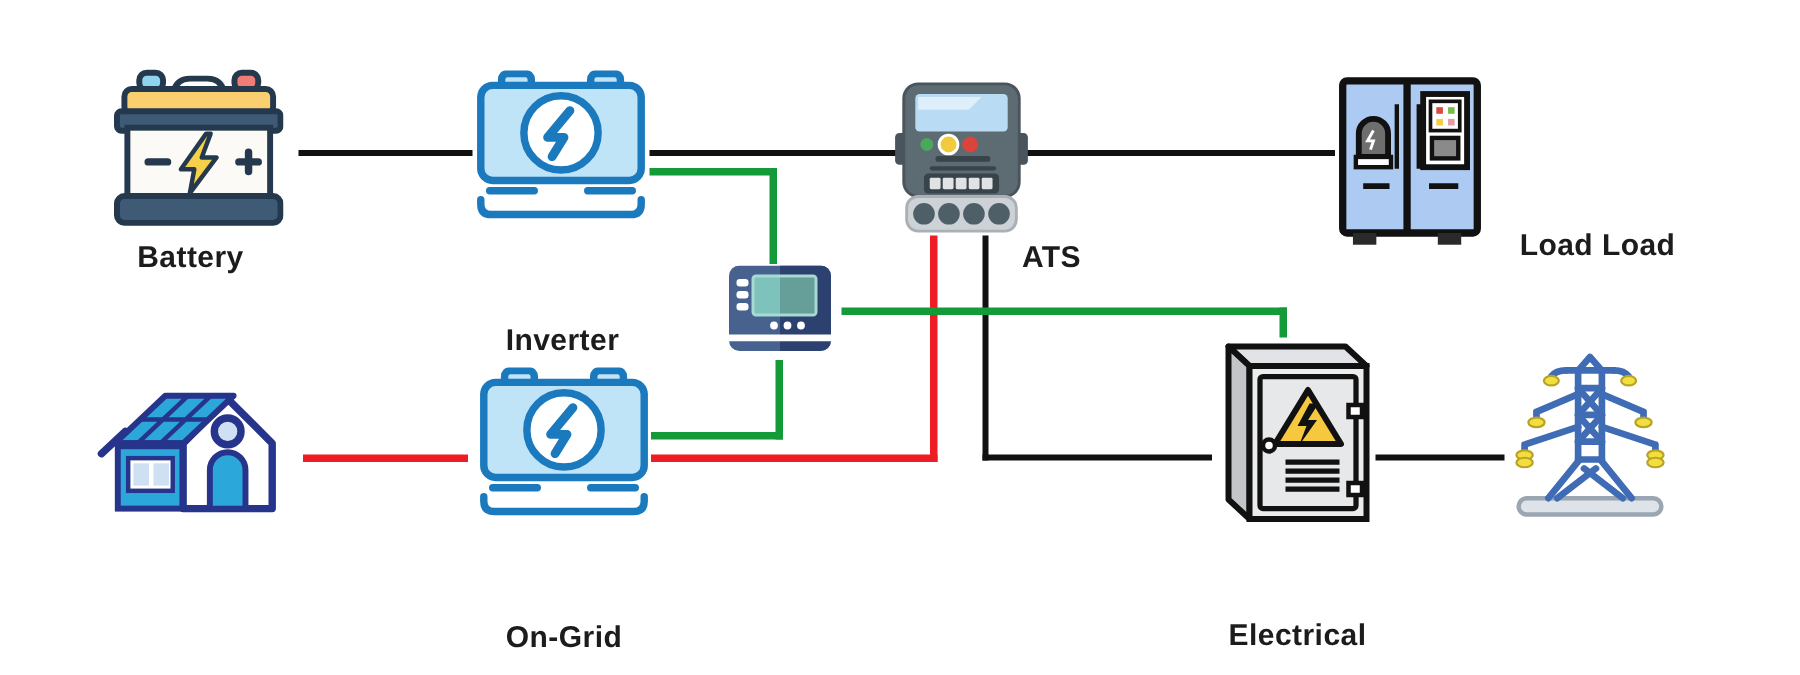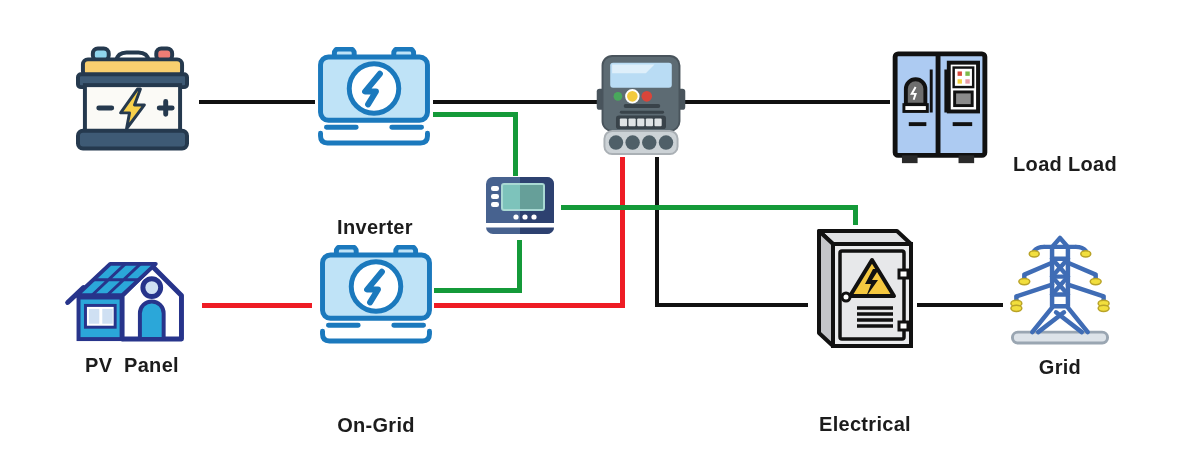--- a/index.html
+++ b/index.html
@@ -41,20 +41,21 @@
       <path d="M40 15 q2 -9 11 -9 h12 q9 0 11 9" fill="#fff" stroke="#25394e" stroke-width="4"></path>
       <rect x="7" y="13" width="100" height="17" rx="5" fill="#f9cf6f" stroke="#25394e" stroke-width="4"></rect>
       <rect x="2" y="28" width="110" height="13" rx="3" fill="#3e5a75" stroke="#25394e" stroke-width="4"></rect>
       <rect x="9" y="39" width="96" height="48" fill="#fbfaf6" stroke="#25394e" stroke-width="4"></rect>
       <path d="M23 62 h13" stroke="#25394e" stroke-width="5" stroke-linecap="round"></path>
       <path d="M84 62 h13 M90.5 55.5 v13" stroke="#25394e" stroke-width="5" stroke-linecap="round"></path>
       <path d="M62 43 L45 67 h9 l-3 16 L69 59 h-10 l6 -16 z" fill="#f7d04b" stroke="#25394e" stroke-width="3" stroke-linejoin="round"></path>
       <rect x="2" y="85" width="110" height="18" rx="5" fill="#3e5a75" stroke="#25394e" stroke-width="4"></rect>
     </svg>
   </div>
+  <div class="label" style="left:57px;top:157px;width:140px">Battery</div>
 
   <div class="icon" style="left:314px;top:47px;width:120px;height:101px">
     <svg viewBox="0 0 120 102">
       <rect x="20" y="2" width="20" height="16" rx="4" fill="#bfe3f7" stroke="#1b79bd" stroke-width="5"></rect>
       <rect x="80" y="2" width="20" height="16" rx="4" fill="#bfe3f7" stroke="#1b79bd" stroke-width="5"></rect>
       <rect x="6" y="10" width="108" height="64" rx="8" fill="#bfe3f7" stroke="#1b79bd" stroke-width="5"></rect>
       <circle cx="60" cy="42" r="25" fill="#ffffff" stroke="#1b79bd" stroke-width="5"></circle>
       <path d="M66 27 L51 45 h11 L54 58" fill="none" stroke="#1b79bd" stroke-width="6" stroke-linecap="round" stroke-linejoin="round"></path>
       <path d="M12 81 h30 M78 81 h30" stroke="#1b79bd" stroke-width="5" stroke-linecap="round"></path>
       <path d="M6 87 v3 q0 7 7 7 h94 q7 0 7 -7 v-3" fill="none" stroke="#1b79bd" stroke-width="5" stroke-linecap="round"></path>
@@ -100,20 +101,21 @@
         <rect x="51" y="67" width="7.5" height="8" rx="1"></rect>
         <rect x="60" y="67" width="7.5" height="8" rx="1"></rect>
       </g>
       <rect x="8" y="80" width="76" height="24" rx="8" fill="#ccd2d6" stroke="#aab0b5" stroke-width="2"></rect>
       <circle cx="20" cy="92" r="7.5" fill="#4f5f68"></circle>
       <circle cx="37.3" cy="92" r="7.5" fill="#4f5f68"></circle>
       <circle cx="54.6" cy="92" r="7.5" fill="#4f5f68"></circle>
       <circle cx="72" cy="92" r="7.5" fill="#4f5f68"></circle>
     </svg>
   </div>
+  <div class="label" style="left:666px;top:157px;width:70px">ATS</div>
 
   <div class="icon" style="left:890px;top:50px;width:100px;height:119px">
     <svg viewBox="0 0 102 122">
       <rect x="5" y="4" width="92" height="104" rx="3" fill="#adcbf2" stroke="#111111" stroke-width="5"></rect>
       <path d="M49 4 V108" stroke="#111111" stroke-width="5"></path>
       <path d="M42 20 V64 M57 20 V64" stroke="#111111" stroke-width="3"></path>
       <path d="M16 56 V40 a10 10 0 0 1 20 0 V56 Z" fill="#6e6e6e" stroke="#111111" stroke-width="4"></path>
       <path d="M26 38 l-4 7 h4 l-2 6" stroke="#ffffff" stroke-width="2" fill="none"></path>
       <rect x="14" y="56" width="24" height="7" fill="#ffffff" stroke="#111111" stroke-width="3"></rect>
       <path d="M19 76 H37" stroke="#111111" stroke-width="4"></path>
@@ -139,21 +141,20 @@
       <rect x="24.5" y="59.5" width="10.5" height="15" fill="#cfe0f3"></rect>
       <rect x="38" y="59.5" width="10.5" height="15" fill="#cfe0f3"></rect>
       <circle cx="88" cy="38" r="9" fill="#cfe0f3" stroke="#27348b" stroke-width="5"></circle>
       <path d="M76 90 V64 a12 12 0 0 1 24 0 V90 Z" fill="#2ba7d9" stroke="#27348b" stroke-width="4"></path>
       <path d="M3 53 L19 38" stroke="#27348b" stroke-width="5" stroke-linecap="round"></path>
       <path d="M12 46 L46 14 H92 L58 46 Z" fill="#2ba7d9" stroke="#27348b" stroke-width="4" stroke-linejoin="round"></path>
       <path d="M29 30 H75 M61.3 14 L27.3 46 M76.6 14 L42.6 46" stroke="#27348b" stroke-width="3" fill="none"></path>
       <path d="M12 46 H58" stroke="#27348b" stroke-width="4"></path>
     </svg>
   </div>
-  <div class="label" style="left:62px;top:350px;width:140px">PV  Panel</div>
 
   <div class="icon" style="left:316px;top:245px;width:120px;height:101px">
     <svg viewBox="0 0 120 102">
       <rect x="20" y="2" width="20" height="16" rx="4" fill="#bfe3f7" stroke="#1b79bd" stroke-width="5"></rect>
       <rect x="80" y="2" width="20" height="16" rx="4" fill="#bfe3f7" stroke="#1b79bd" stroke-width="5"></rect>
       <rect x="6" y="10" width="108" height="64" rx="8" fill="#bfe3f7" stroke="#1b79bd" stroke-width="5"></rect>
       <circle cx="60" cy="42" r="25" fill="#ffffff" stroke="#1b79bd" stroke-width="5"></circle>
       <path d="M66 27 L51 45 h11 L54 58" fill="none" stroke="#1b79bd" stroke-width="6" stroke-linecap="round" stroke-linejoin="round"></path>
       <path d="M12 81 h30 M78 81 h30" stroke="#1b79bd" stroke-width="5" stroke-linecap="round"></path>
       <path d="M6 87 v3 q0 7 7 7 h94 q7 0 7 -7 v-3" fill="none" stroke="#1b79bd" stroke-width="5" stroke-linecap="round"></path>
@@ -203,15 +204,14 @@
         <ellipse cx="82" cy="21" rx="5" ry="3.2"></ellipse>
         <ellipse cx="20" cy="49" rx="5.5" ry="3.2"></ellipse>
         <ellipse cx="92" cy="49" rx="5.5" ry="3.2"></ellipse>
         <ellipse cx="12" cy="71" rx="5.5" ry="3.2"></ellipse>
         <ellipse cx="12" cy="76" rx="5.5" ry="3.2"></ellipse>
         <ellipse cx="100" cy="71" rx="5.5" ry="3.2"></ellipse>
         <ellipse cx="100" cy="76" rx="5.5" ry="3.2"></ellipse>
       </g>
     </svg>
   </div>
-  <div class="label" style="left:1020px;top:352px;width:80px">Grid</div>
 
 </div>
 
 </body></html>

